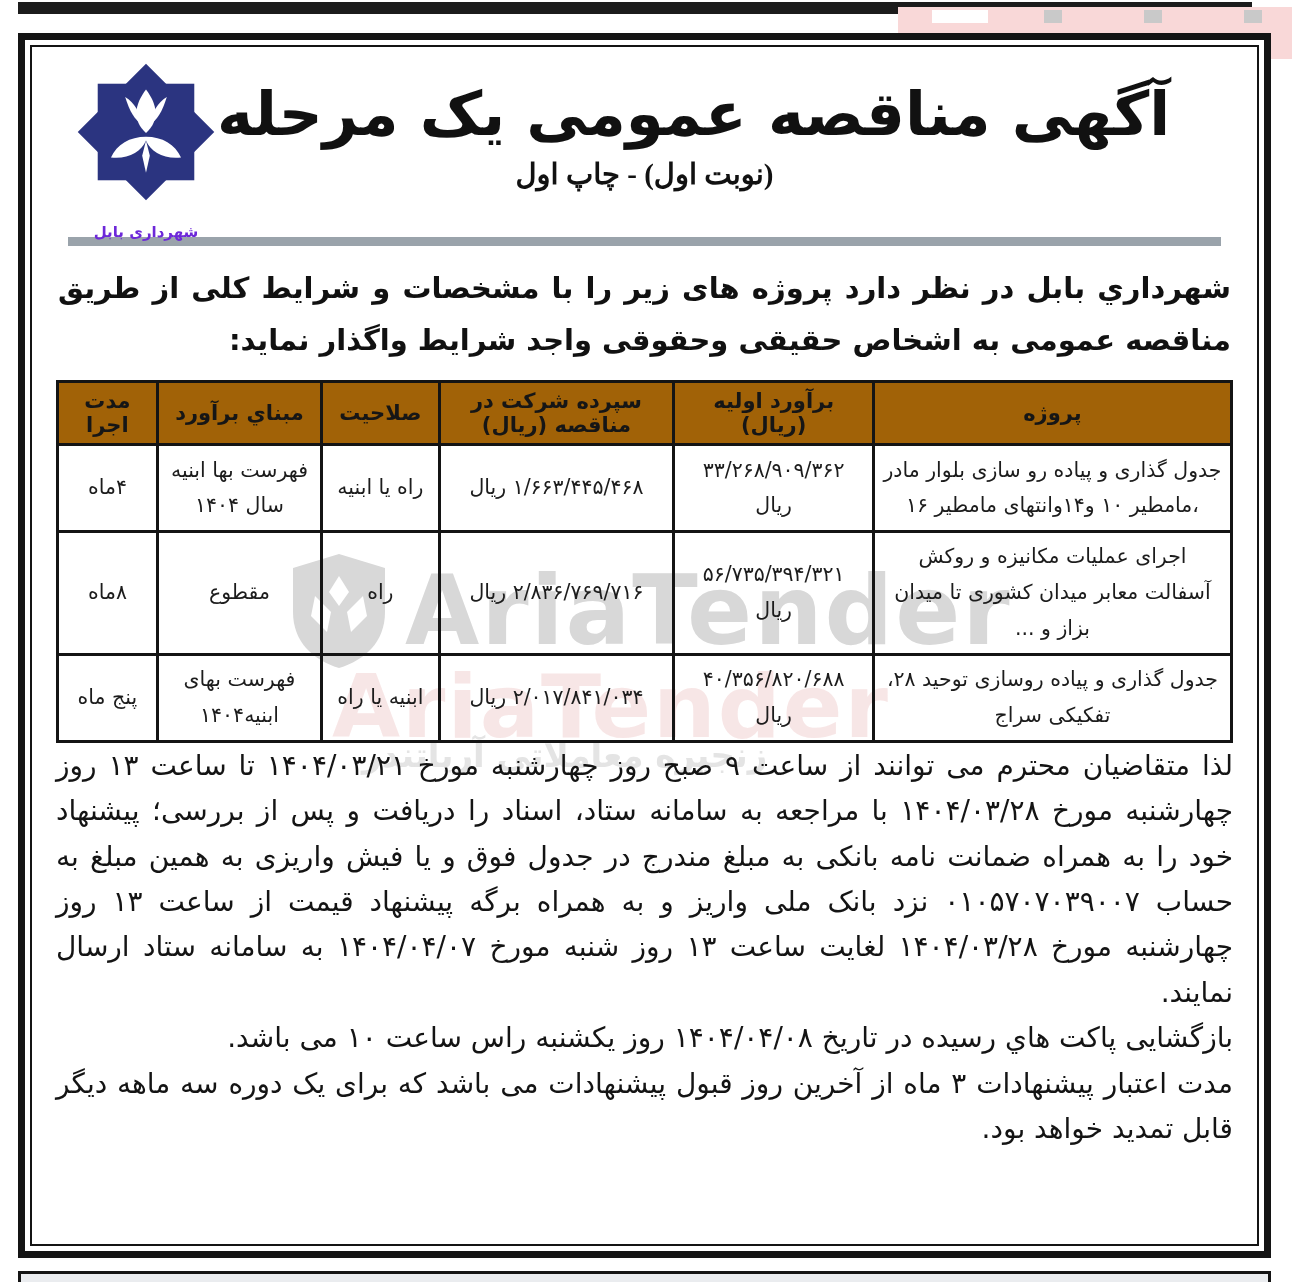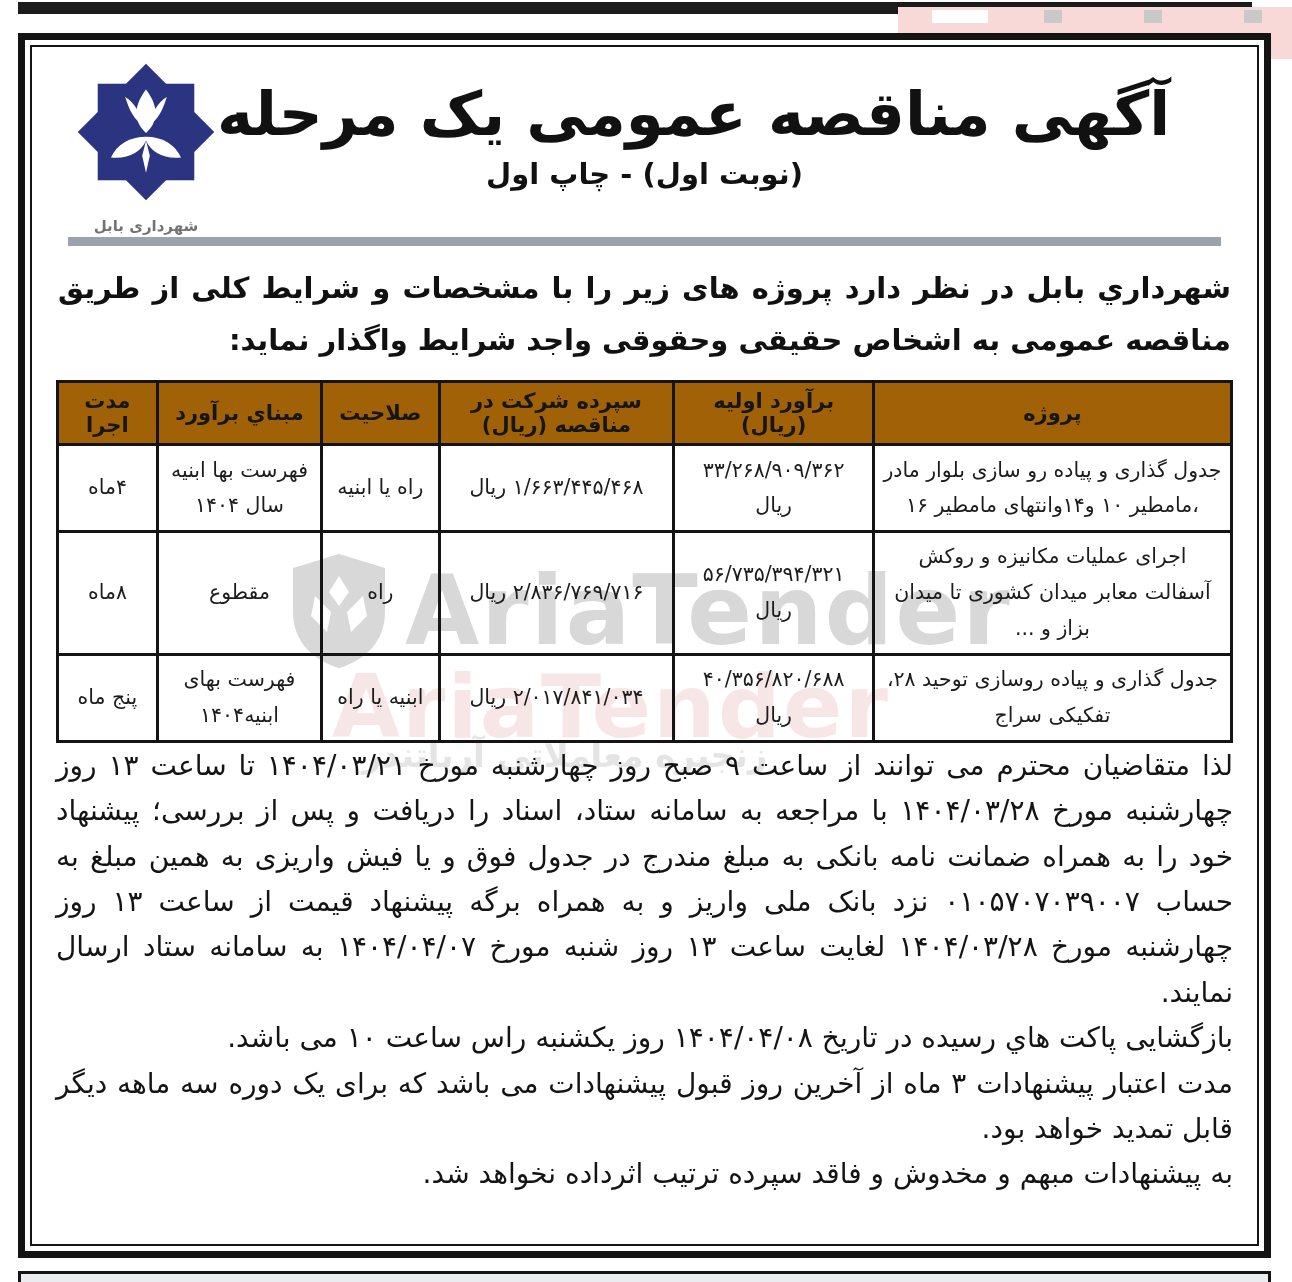--- a/index.html
+++ b/index.html
@@ -24,23 +24,23 @@
   
   .wm{position:absolute;z-index:1;pointer-events:none;white-space:nowrap;}
   .wm-main{left:255px;top:505px;display:flex;align-items:center;gap:14px;color:#d8d8d8;
            font-size:96px;font-weight:800;letter-spacing:2px;font-family:"DejaVu Sans",sans-serif;}
   .wm-pink{left:300px;top:608px;color:#f6e0e0;font-size:88px;font-weight:800;letter-spacing:2px;opacity:.8;}
   .wm-fa{left:330px;top:688px;color:#e4e4e4;font-size:34px;font-weight:700;letter-spacing:14px;direction:rtl;}
 
   
   .hdr{position:relative;height:178px;}
   .logo{position:absolute;right:auto;left:14px;top:14px;width:152px;text-align:center;}
-  .logo-caption{margin-top:10px;color:#737373;font-size:15px;font-weight:700;}
+  .logo-caption{margin-top:16px;color:#6d28d9;font-size:15px;font-weight:700;}
   .title{padding-top:26px;text-align:center;font-size:61px;font-weight:800;line-height:1.35;color:#111;}
-  .subtitle{text-align:center;font-size:29px;font-weight:800;margin-top:2px;color:#111;}
+  .subtitle{text-align:center;font-size:29px;font-weight:800;margin-top:2px;color:#111;font-family:Liberation Serif, serif;}
   .rule{height:9px;background:#9aa3ab;margin:12px 12px 0 12px;}
 
   
   .intro{margin:16px 2px 0 2px;font-size:29px;font-weight:700;line-height:1.8;text-align:justify;color:#111;}
 
   
   table.t{width:100%;border-collapse:collapse;margin-top:14px;direction:rtl;background:transparent;}
   table.t th,table.t td{border:3px solid #141414;text-align:center;vertical-align:middle;padding:6px 8px;}
   table.t th{background:#a16207;font-size:21px;font-weight:700;height:44px;}
   table.t td{font-size:20.5px;height:72px;line-height:1.75;background:transparent;color:#1c1c1c;}
@@ -153,21 +153,20 @@
               <td>فهرست بهای ابنیه۱۴۰۴</td>
               <td>پنج ماه</td>
             </tr>
           </tbody>
         </table>
 
         <div class="bodytext">
           <p>لذا  متقاضیان محترم می توانند از ساعت ۹ صبح روز چهارشنبه مورخ ۱۴۰۴/۰۳/۲۱ تا ساعت ۱۳ روز چهارشنبه مورخ ۱۴۰۴/۰۳/۲۸  با مراجعه به سامانه ستاد، اسناد را دریافت و پس از بررسی؛ پیشنهاد خود را به همراه ضمانت نامه بانکی به مبلغ مندرج در جدول فوق و یا فیش واریزی به همین مبلغ به حساب ۰۱۰۵۷۰۷۰۳۹۰۰۷  نزد بانک ملی واریز و به همراه برگه پیشنهاد قیمت از ساعت ۱۳ روز چهارشنبه مورخ ۱۴۰۴/۰۳/۲۸ لغایت ساعت ۱۳ روز شنبه مورخ ۱۴۰۴/۰۴/۰۷ به سامانه ستاد ارسال نمایند.</p>
           <p>بازگشایی پاکت هاي رسیده در تاریخ ۱۴۰۴/۰۴/۰۸ روز یکشنبه راس ساعت ۱۰ می باشد.</p>
           <p>مدت اعتبار پیشنهادات ۳ ماه از آخرین روز قبول پیشنهادات می باشد که برای یک دوره سه ماهه دیگر قابل تمدید خواهد بود.</p>
-          <p>به پیشنهادات مبهم و مخدوش و فاقد سپرده ترتیب اثرداده نخواهد شد.</p>
 
         </div>
 
       </div>
     </div>
   </div>
 
   <div class="bottombar"></div>
 
 </div>

